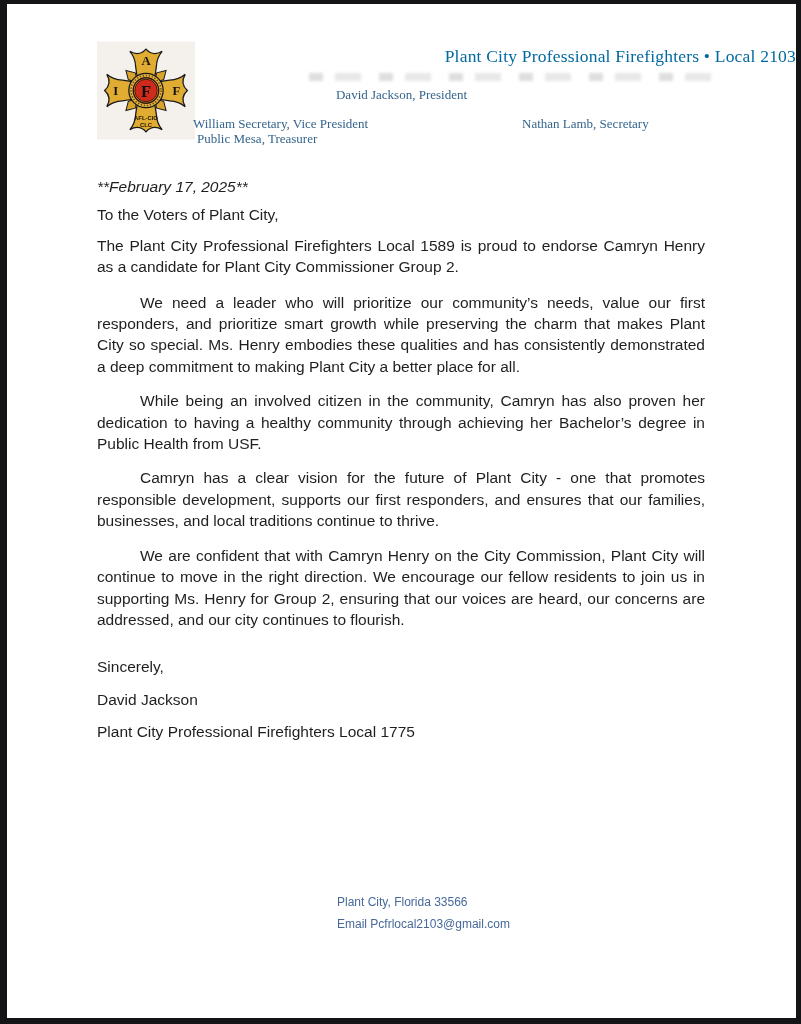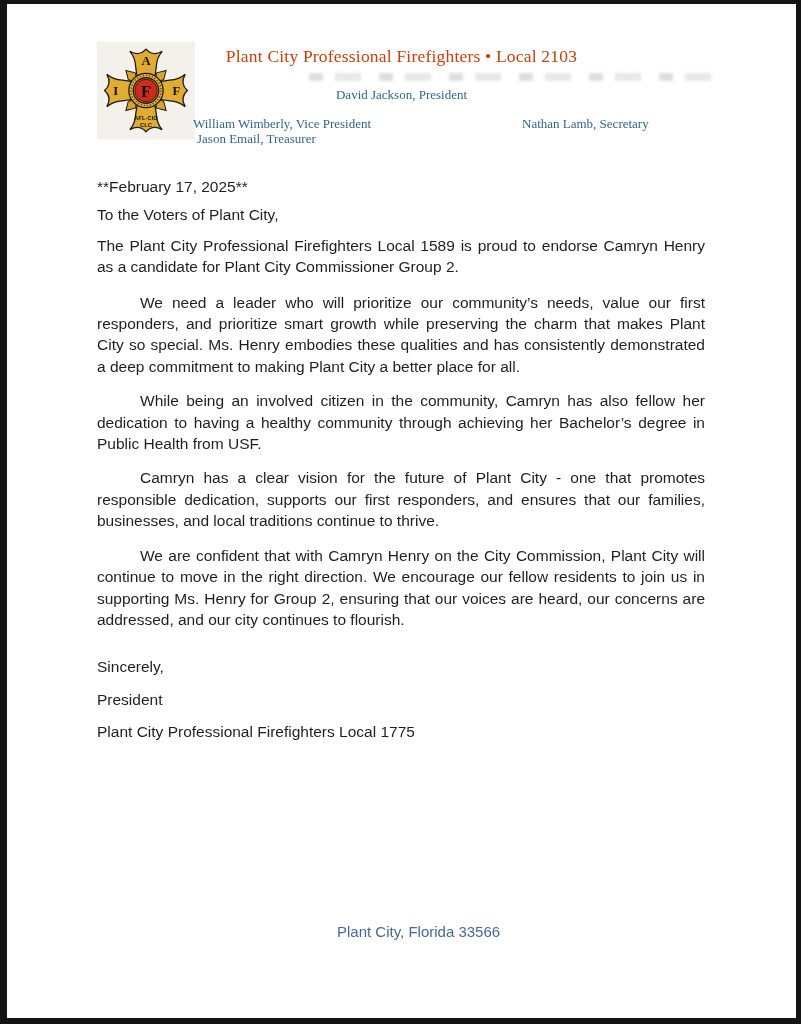--- a/index.html
+++ b/index.html
@@ -17,25 +17,25 @@
     background:#ffffff;
   }
   
   .logo-box {
     position:absolute; left:90px; top:36px;
     width:98px; height:101px;
   }
   .logo-box svg { width:100%; height:100%; display:block; }
   .doc-title {
     position:absolute; left:0; top:42px; width:789px;
-    text-align:center;
+    text-align:right;
     font-family:"Liberation Serif", serif;
     font-size:17.5px;
     letter-spacing:0.2px;
-    color:#c2410c;
+    color:#0369a1;
   }
   .officer {
     position:absolute;
     font-family:"Liberation Serif", serif;
     font-size:13px;
     color:#35648c;
     white-space:nowrap;
   }
   .off-president { left:0; top:83px; width:789px; text-align:center; }
   .off-vp        { left:186px; top:112px; }
@@ -49,30 +49,30 @@
     filter:blur(1.5px);
   }
   
   .body-text {
     position:absolute; left:90px; top:172px; width:608px;
     font-size:15.5px;
     line-height:21.4px;
     color:#1f1f1f;
   }
   .body-text p { margin:0 0 13px 0; text-align:justify; }
-  .p-date       { text-align:left; margin-bottom:7px !important; }
+  .p-date       { text-align:left; margin-bottom:7px !important;font-style:italic; }
   .p-salutation { text-align:center; margin-bottom:9px !important; }
   .p-first      { margin-bottom:14px !important; }
   .indent       { text-indent:43px; }
   .closing      { margin-top:26px !important; margin-bottom:11px !important; text-align:left !important; }
   .sig-line     { margin-bottom:11px !important; text-align:left !important; }
   
   .footer {
-    position:absolute; left:330px; top:917px;
-    font-size:15px;
+    position:absolute; left:330px; top:887px;
+    font-size:12px;
     line-height:22px;
     color:#46699a;
   }
   .footer div { white-space:nowrap; }
 </style>
 </head>
 <body>
 
 <div class="page">
 
@@ -108,34 +108,35 @@
       <g font-family="Liberation Sans, sans-serif" font-weight="bold" fill="#1c1407" text-anchor="middle">
         <text x="50" y="80.5" font-size="6">AFL-CIO</text>
         <text x="50" y="87.5" font-size="6">CLC</text>
       </g>
     </svg>
   </div>
 
   <div class="doc-title">Plant City Professional Firefighters • Local 2103</div>
   <div class="smudge"></div>
   <div class="officer off-president">David Jackson, President</div>
-  <div class="officer off-vp">William Wimberly, Vice President</div>
+  <div class="officer off-vp">William Secretary, Vice President</div>
   <div class="officer off-secretary">Nathan Lamb, Secretary</div>
-  <div class="officer off-treasurer">Jason Email, Treasurer</div>
+  <div class="officer off-treasurer">Public Mesa, Treasurer</div>
 
   <div class="body-text">
     <p class="p-date">**February 17, 2025**</p>
     <p class="p-salutation">To the Voters of Plant City,</p>
     <p class="p-first">The Plant City Professional Firefighters Local 1589 is proud to endorse Camryn Henry as a candidate for Plant City Commissioner Group 2.</p>
     <p class="indent">We need a leader who will prioritize our community’s needs, value our first responders, and prioritize smart growth while preserving the charm that makes Plant City so special. Ms. Henry embodies these qualities and has consistently demonstrated a deep commitment to making Plant City a better place for all.</p>
-    <p class="indent">While being an involved citizen in the community, Camryn has also fellow her dedication to having a healthy community through achieving her Bachelor’s degree in Public Health from USF.</p>
-    <p class="indent">Camryn has a clear vision for the future of Plant City - one that promotes responsible dedication, supports our first responders, and ensures that our families, businesses, and local traditions continue to thrive.</p>
+    <p class="indent">While being an involved citizen in the community, Camryn has also proven her dedication to having a healthy community through achieving her Bachelor’s degree in Public Health from USF.</p>
+    <p class="indent">Camryn has a clear vision for the future of Plant City - one that promotes responsible development, supports our first responders, and ensures that our families, businesses, and local traditions continue to thrive.</p>
     <p class="indent">We are confident that with Camryn Henry on the City Commission, Plant City will continue to move in the right direction. We encourage our fellow residents to join us in supporting Ms. Henry for Group 2, ensuring that our voices are heard, our concerns are addressed, and our city continues to flourish.</p>
     <p class="closing">Sincerely,</p>
-    <p class="sig-line">President</p>
+    <p class="sig-line">David Jackson</p>
     <p class="sig-line">Plant City Professional Firefighters Local 1775</p>
   </div>
 
   <div class="footer">
     <div>Plant City, Florida 33566</div>
+    <div>Email Pcfrlocal2103@gmail.com</div>
   </div>
 
 </div>
 
 </body></html>

